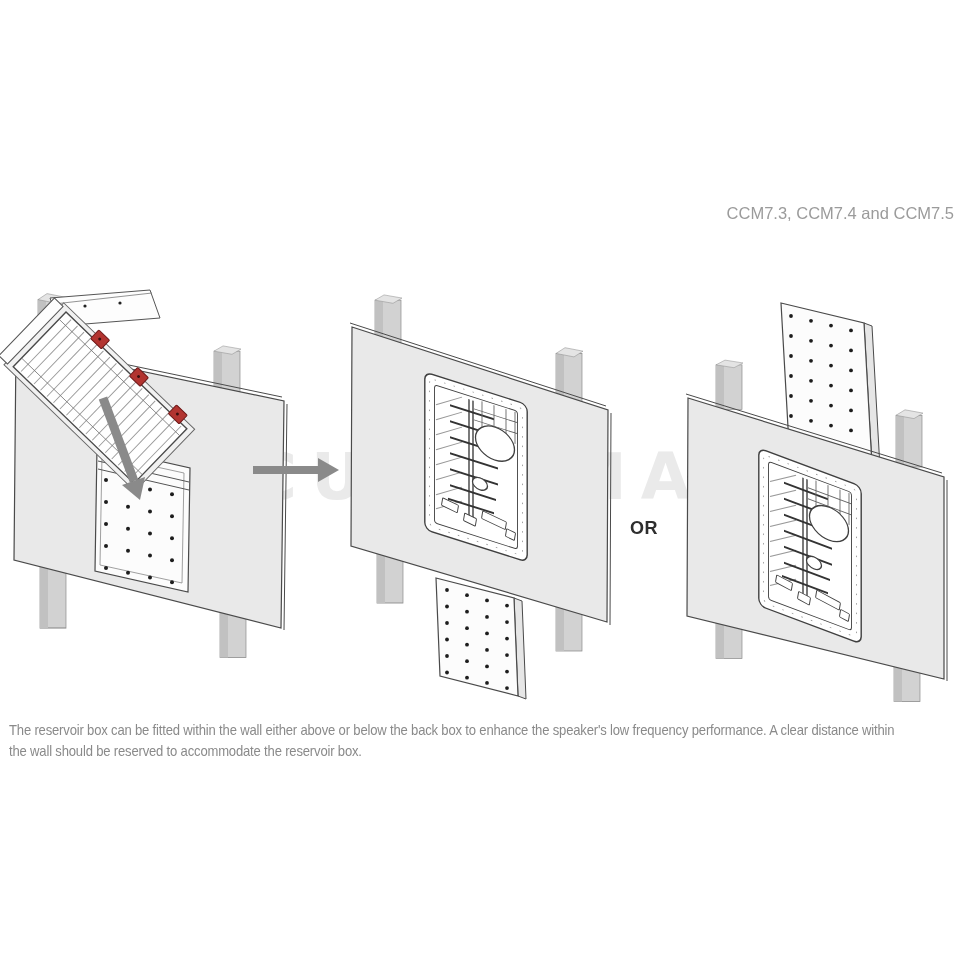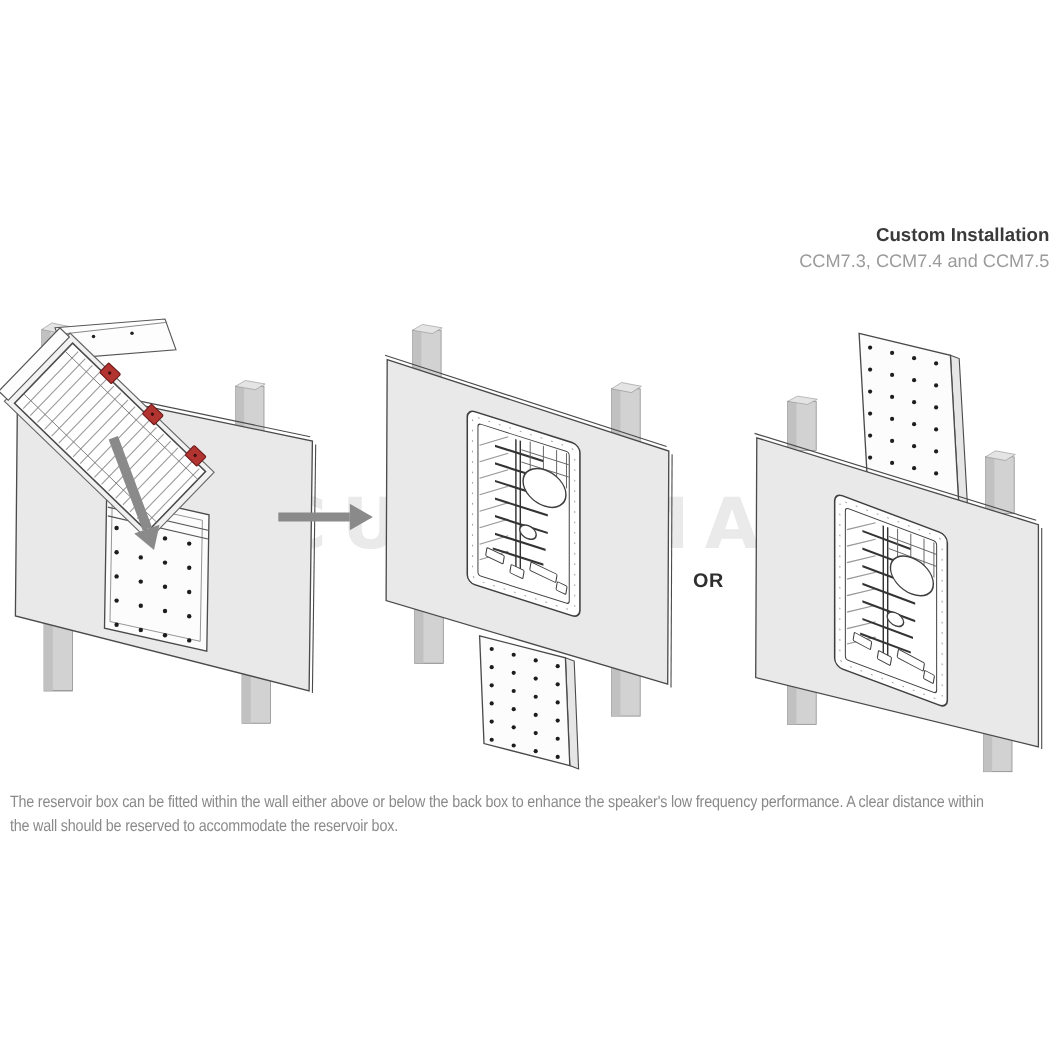--- a/index.html
+++ b/index.html
@@ -239,21 +239,20 @@
         <path class="wall" d="M688,398 L944,477 L944,679 L687,616 Z"></path>
         <path class="wedge" d="M686,394 L942,473"></path>
         <path class="wedge" d="M947,480 L947,681"></path>
       </g>
       <use xlink:href="#backbox-detail" href="#backbox-detail" transform="matrix(1,0.374,0,1,758,447)"></use>
     </g>
   </svg>
 
 
   <div class="hdr">
-    <div class="hdr-title">Custom Installation</div>
     <div class="hdr-models">CCM7.3, CCM7.4 and CCM7.5</div>
   </div>
 
   <div class="or-label">OR</div>
 
   <div class="caption"><span>The reservoir box can be fitted within the wall either above or below the back box to enhance the speaker's low frequency performance. A clear distance within</span><br><span>the wall should be reserved to accommodate the reservoir box.</span></div>
 
 </div>
 
 </body></html>

